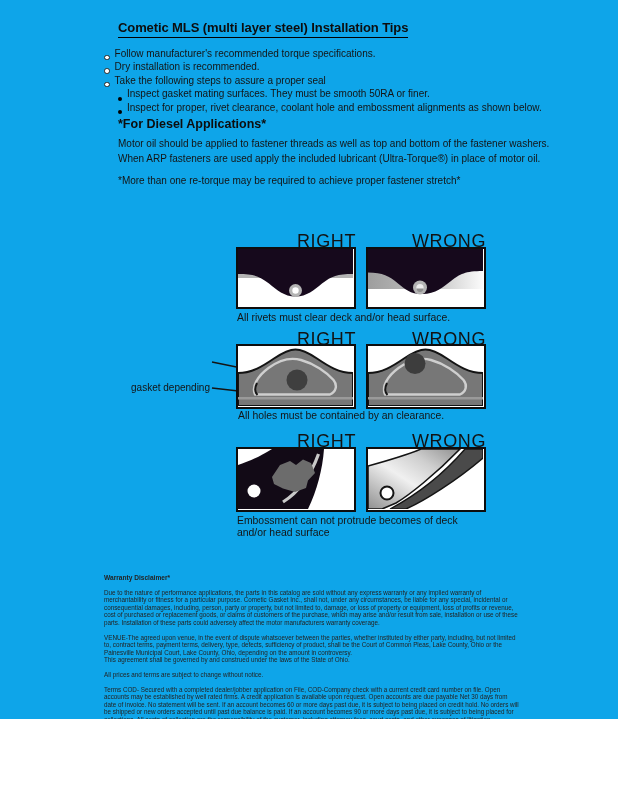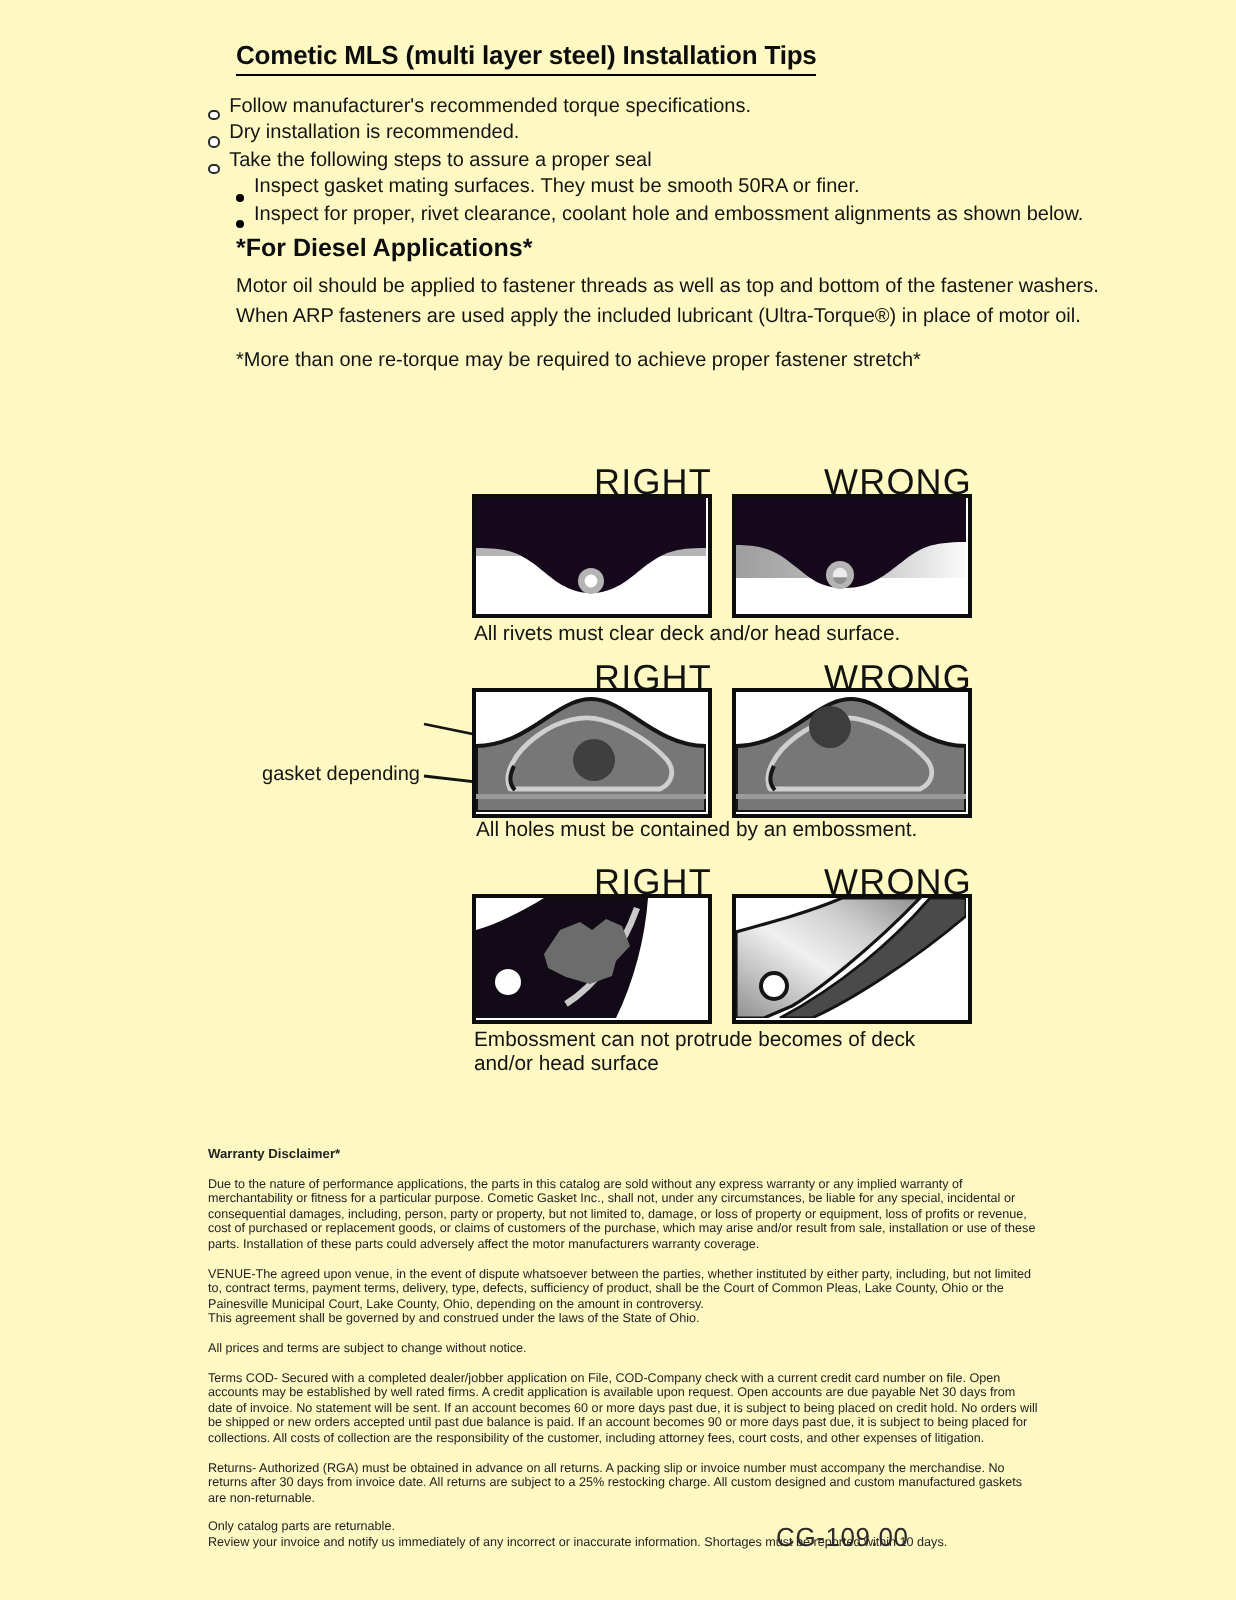--- a/index.html
+++ b/index.html
@@ -1,17 +1,17 @@
 <!DOCTYPE html>
 <html><head>
 <meta charset="utf-8">
 <style>
   html,body{margin:0;padding:0;background:#ffffff;}
   .page{
-    position:relative;width:618px;height:800px;background:#fef9c3;overflow:hidden;
+    position:relative;width:618px;height:719px;background:#0ea5e9;overflow:hidden;
     font-family:"Liberation Sans","DejaVu Sans",sans-serif;color:#1a1a1a;
   }
   .abs{position:absolute;}
   .title{
     left:118px;top:20px;font-size:13px;font-weight:bold;letter-spacing:-0.1px;
     border-bottom:1.6px solid #000;padding-bottom:2px;color:#0d0d0d;white-space:nowrap;
   }
   .bullets{left:104px;top:47px;width:470px;font-size:10px;line-height:13.4px;color:#141414;}
   .b-row{display:flex;align-items:flex-end;}
   .b-row.sub{margin-left:14px;}
@@ -125,21 +125,21 @@
   <div class="abs fig-box tall" style="left:366px;top:344px;">
     <svg viewBox="0 0 115 60" preserveAspectRatio="none">
       <rect x="0" y="0" width="115" height="60" fill="#ffffff"></rect>
       <path d="M0,60 V27 C14,27 25,20 36,12.5 C45,6.5 51,3.5 57.5,3.5 C64,3.5 70,6.5 79,12.5 C90,20 101,27 115,27 V60 Z" fill="#777777" stroke="#141414" stroke-width="2"></path>
       <rect x="0" y="51" width="115" height="2.5" fill="#9a9a9a"></rect>
       <path d="M17,48.5 C13.5,41 19,30.5 30.5,22 C42,13.5 54,11.5 63,14 C76,17.5 89,26.5 95.5,34 C99.5,39 98.5,45.5 92,48.5 Z" fill="none" stroke="#cfcfcf" stroke-width="2.4" stroke-linejoin="round"></path>
       <path d="M19,37 C16.5,42 16.5,46 19.5,49" fill="none" stroke="#161616" stroke-width="2"></path>
       <circle cx="47" cy="17.5" r="10.5" fill="#3d3d3d"></circle>
     </svg>
   </div>
-  <div class="abs fig-caption" style="left:238px;top:410px;">All holes must be contained by an embossment.</div>
+  <div class="abs fig-caption" style="left:238px;top:410px;">All holes must be contained by an clearance.</div>
 
   <div class="abs fig-label" style="left:236px;top:431px;">RIGHT</div>
   <div class="abs fig-label" style="left:366px;top:431px;">WRONG</div>
 
   <div class="abs fig-box tall" style="left:236px;top:447px;">
     <svg viewBox="0 0 115 60" preserveAspectRatio="none">
       <rect x="0" y="0" width="115" height="60" fill="#120a16"></rect>
       <path d="M0,0 L34,0 C22,7.5 10,13 0,16 Z" fill="#ffffff"></path>
       <path d="M86,0 L115,0 V60 L70,60 C79,41.5 84.5,20.5 86,0 Z" fill="#ffffff"></path>
       <path d="M45,53 C60,43.5 73,26 80.5,5" fill="none" stroke="#c9c9c9" stroke-width="3.2"></path>

